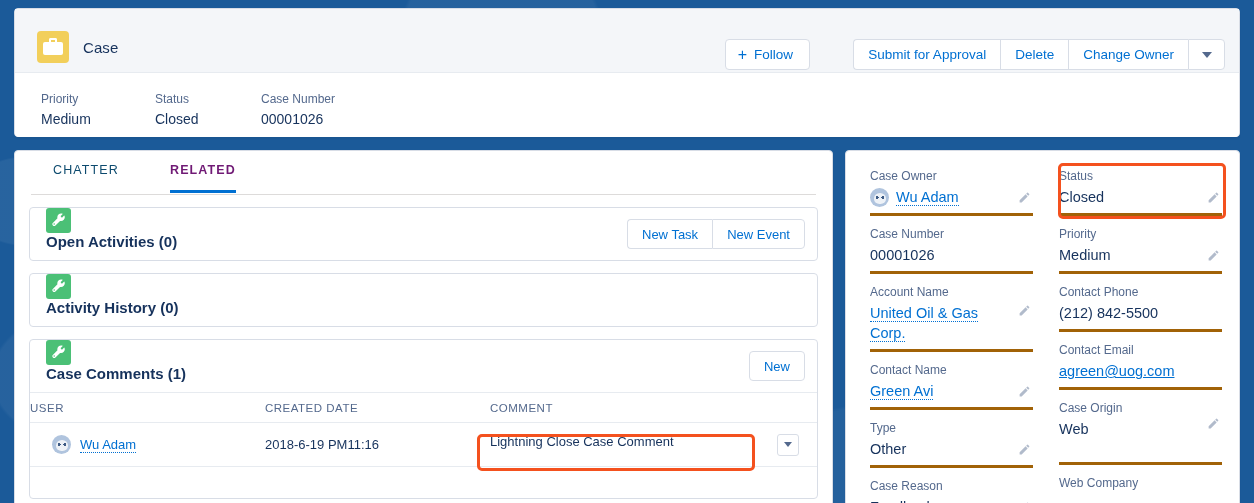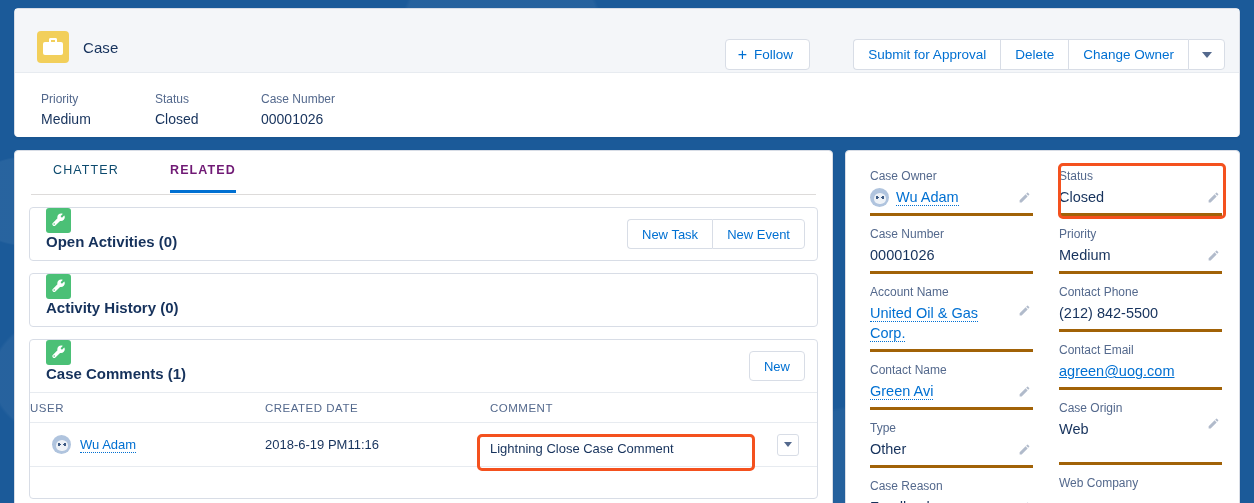--- a/index.html
+++ b/index.html
@@ -161,21 +161,21 @@
     background:
       radial-gradient(circle 1.4px at 1.4px 1.5px, #3c5a84 98%, transparent),
       radial-gradient(circle 1.4px at 6.6px 1.5px, #3c5a84 98%, transparent);
   }
   .link {
     color: #0070d2; text-decoration: none;
     border-bottom: 1px dotted #0070d2;
     cursor: pointer;
   }
 
-  .comment-cell { display: flex; align-items: flex-end; justify-content: space-between; gap: 14px; }
+  .comment-cell { display: flex; align-items: flex-start; justify-content: space-between; gap: 14px; }
   .comment-dd {
     width: 22px; height: 22px; border: 1px solid #d8dde6; border-radius: 3px;
     background: #fff; display: flex; align-items: center; justify-content: center;
     cursor: pointer; flex: none; margin-right: 4px;
   }
   .comment-dd .caret-dn { border-top-color: #54698d; border-left-width: 4px; border-right-width: 4px; border-top-width: 5px; }
 
   .rl-footer { height: 31px; }
 
   

